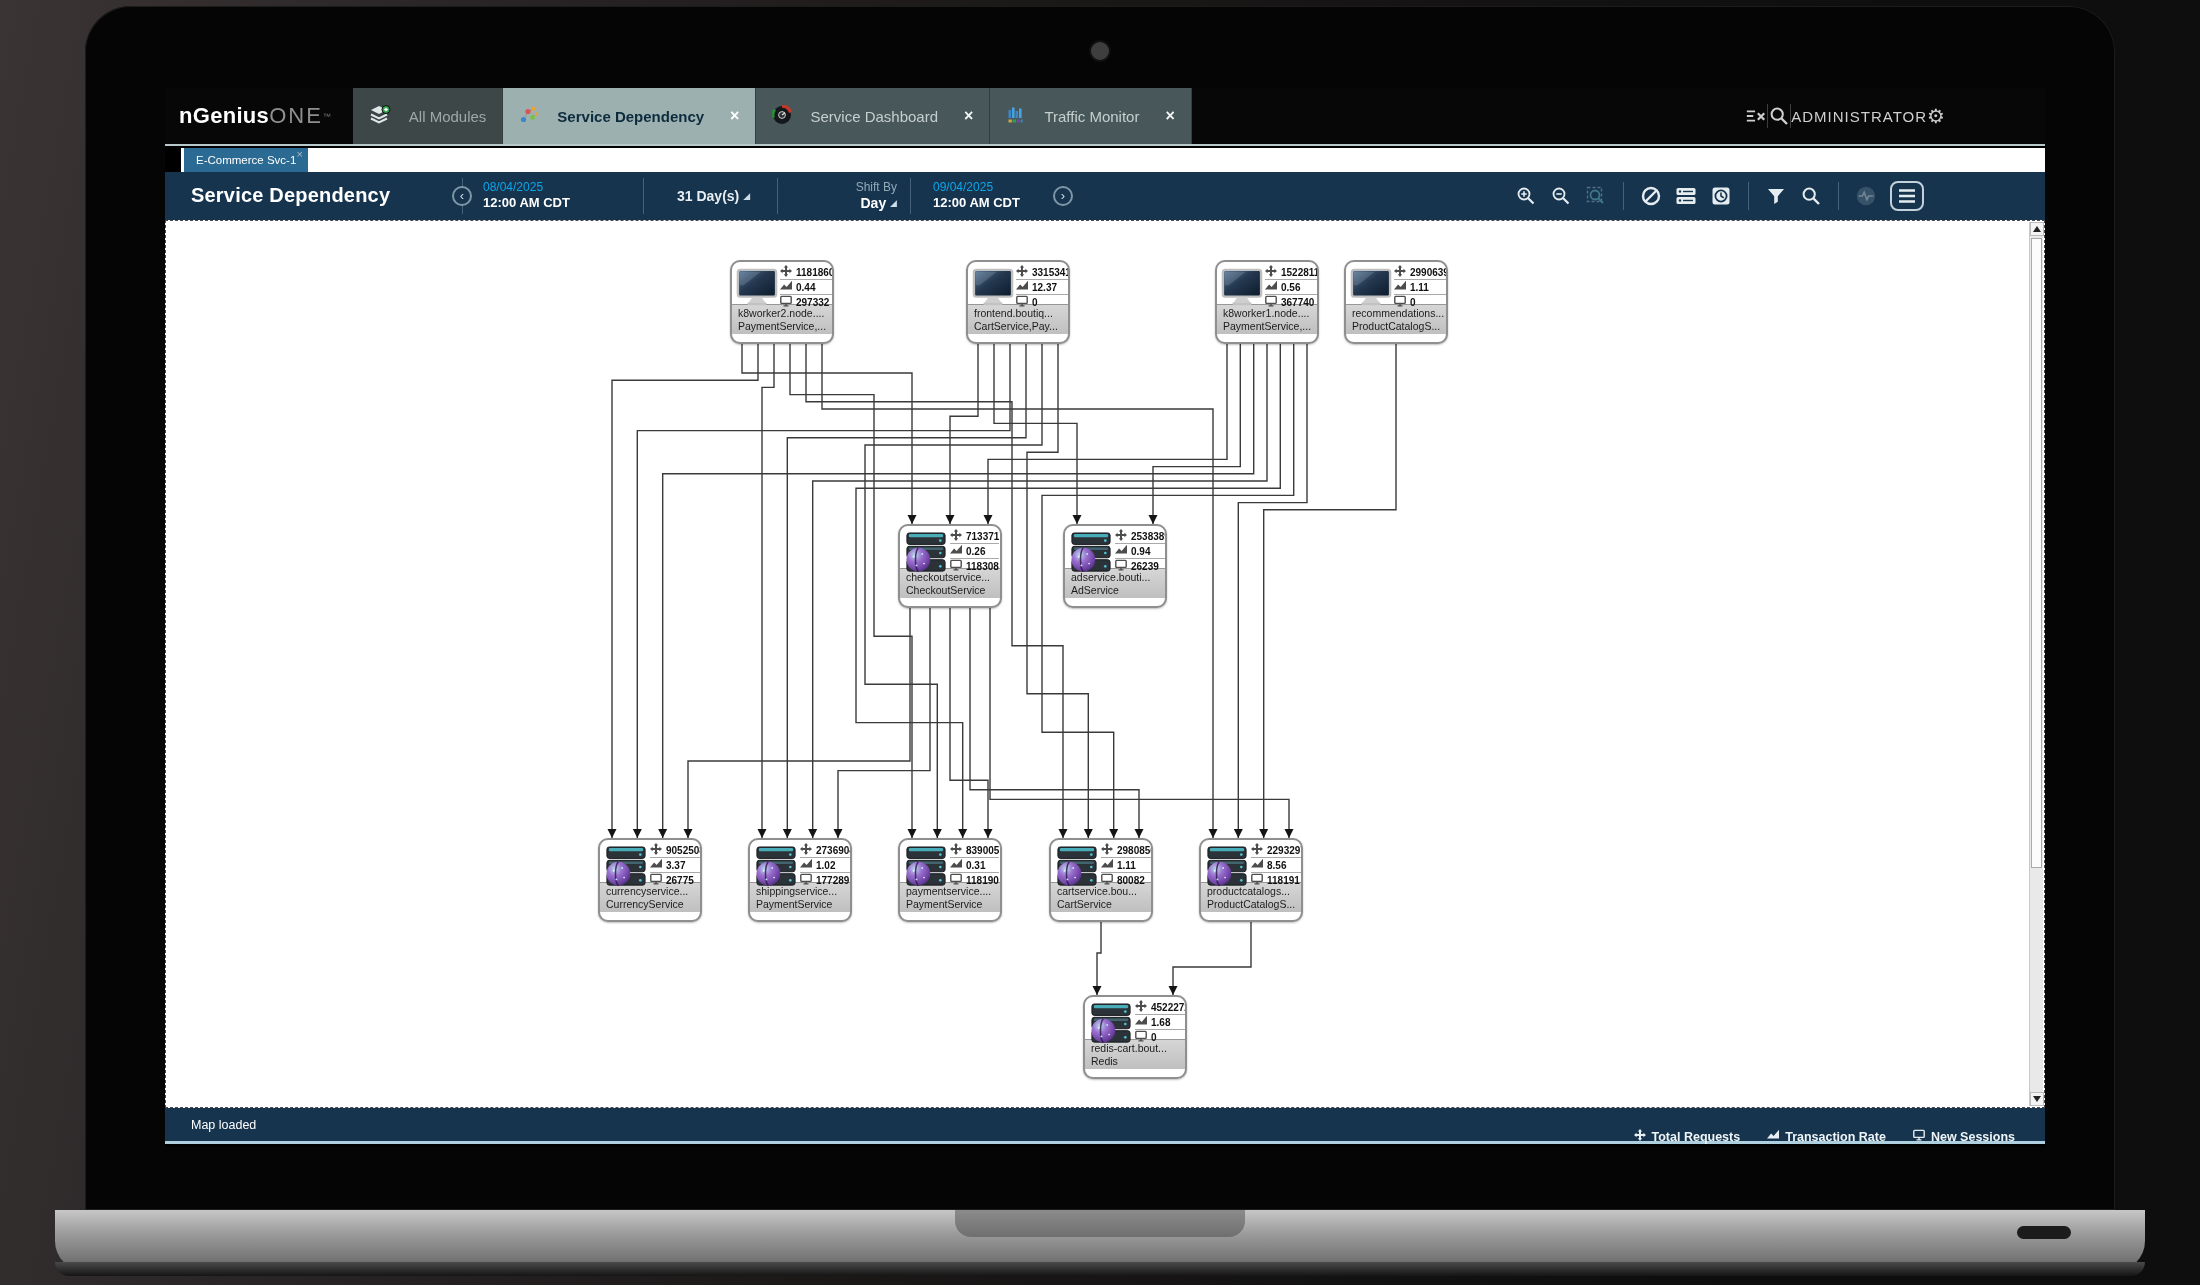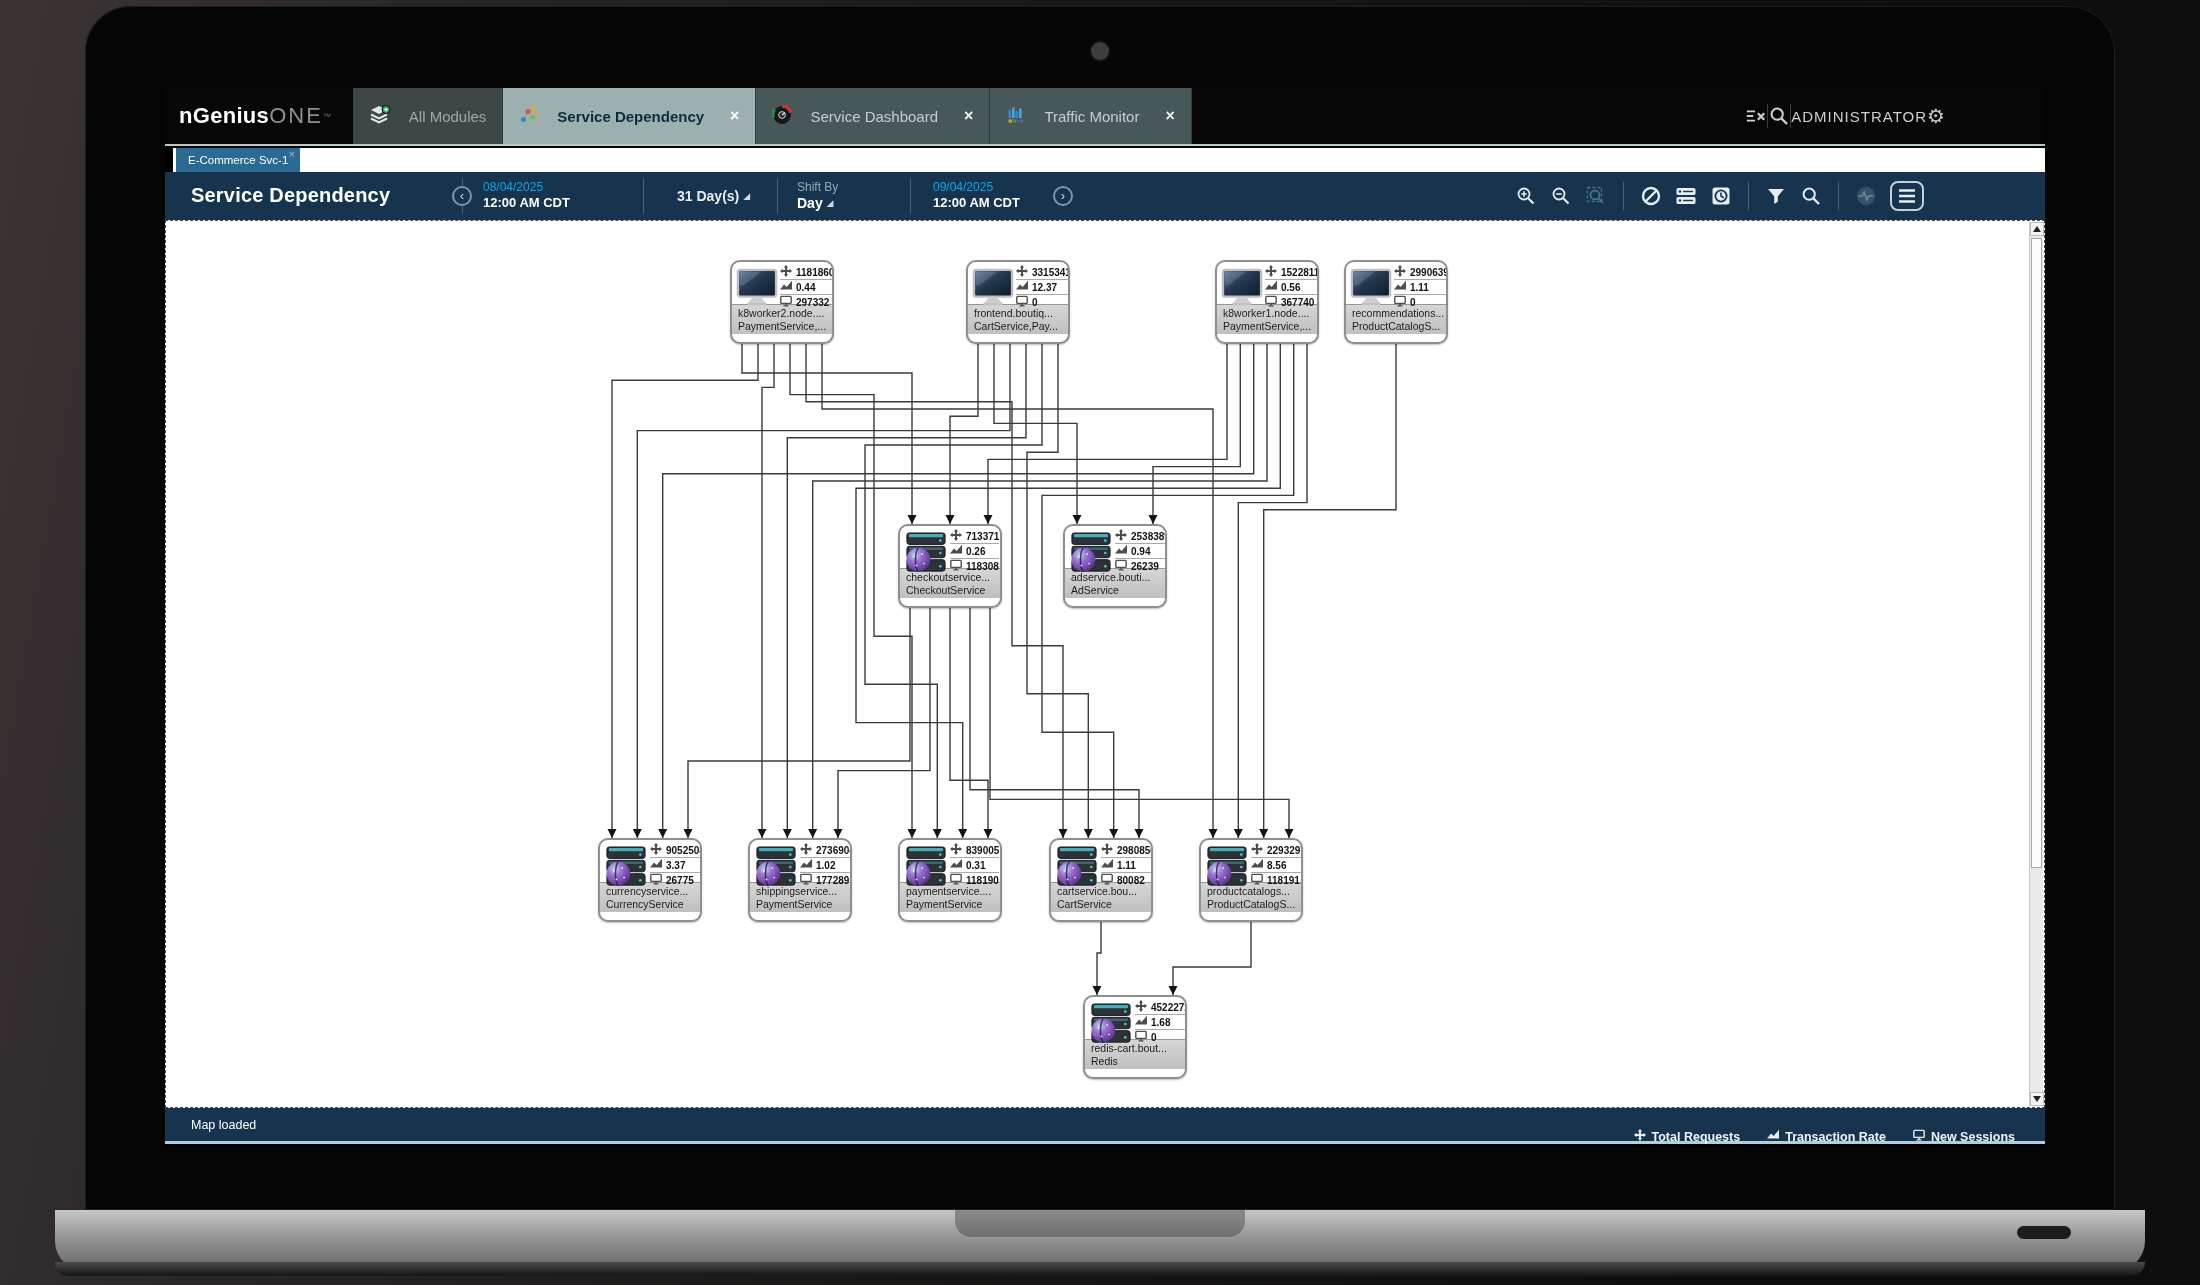--- a/index.html
+++ b/index.html
@@ -37,36 +37,36 @@
     background:#47575a; border-right:1px solid #31403f; cursor:default; }
   .tab.modules { background:#3d4747; color:#9da8a8; }
   .tab.active { background:#9db0b0; color:#0d2b3e; font-weight:bold; }
   .tab .tx { font-size:16px; font-weight:bold; color:#f2f6f6; margin-left:8px; }
   .tab.active .tx { color:#fff; }
   .topbar-right { margin-left:auto; display:flex; align-items:center; gap:0; padding-right:100px; color:#cfcfcf; }
   .tb-vsep { width:1px; height:24px; background:#3d3d3d; }
   .admin { font-size:15px; letter-spacing:1px; color:#cfcfcf; }
   .gear { font-size:20px; color:#c9c9c9; font-family:"DejaVu Sans", sans-serif; }
   
-  .subtab-row { position:absolute; left:8px; top:60px; width:1880px; height:24px; background:#fff; }
+  .subtab-row { position:absolute; left:16px; top:60px; width:1880px; height:24px; background:#fff; }
   .subtab { position:absolute; left:3px; top:0; width:124px; height:24px; background:#2b6b93;
     color:#fff; font-size:11.5px; display:flex; align-items:center; padding-left:12px; }
   .subtab-close { position:absolute; right:5px; top:1px; color:#a7bcc8; font-size:11px; line-height:11px; }
   
   .hdr { position:absolute; left:0; top:84px; width:1880px; height:48px; background:#16344e; color:#fff; }
   .hdr-title { position:absolute; left:26px; top:12px; font-size:20px; font-weight:bold; letter-spacing:.2px; }
   .h-sep { position:absolute; top:6px; width:1px; height:36px; background:#46627a; }
   .chev { position:absolute; top:14px; width:20px; height:20px; border:2px solid #7e97a8; border-radius:50%;
     color:#cfdde6; font-size:13px; line-height:16px; text-align:center; background:#16344e; z-index:2; }
   .dcol { position:absolute; top:7px; line-height:16px; }
   .dcol .d1 { color:#0ea5e9; font-size:12px; }
   .dcol .d2 { color:#fff; font-size:13px; font-weight:bold; }
   .ddrop { position:absolute; top:16px; font-size:14px; font-weight:bold; color:#e8eef2; }
   .tri { font-size:9px; color:#cfdde6; vertical-align:2px; font-family:"DejaVu Sans", sans-serif; }
-  .shift { position:absolute; top:7px; text-align:left; line-height:16px; }
+  .shift { position:absolute; top:7px; text-align:right; line-height:16px; }
   .shift .s1 { color:#93a9b6; font-size:12px; }
   .shift .s2 { color:#fff; font-size:14px; font-weight:bold; }
   .hdr-tools { position:absolute; right:121px; top:0; height:48px; display:flex; align-items:center; gap:13px; }
   .ht { width:22px; height:22px; display:flex; align-items:center; justify-content:center; }
   .ht.dim { opacity:.45; }
   .ht-sep { width:1px; height:28px; background:#46627a; margin:0 3px; }
   .ht-menu { width:34px; height:30px; border:2px solid #c3d2da; border-radius:8px; display:flex; align-items:center; justify-content:center; }
   
   .canvas { position:absolute; left:0; top:132px; width:1880px; height:888px; background:#fff;
     border:1px dashed #4a4a4a; }

